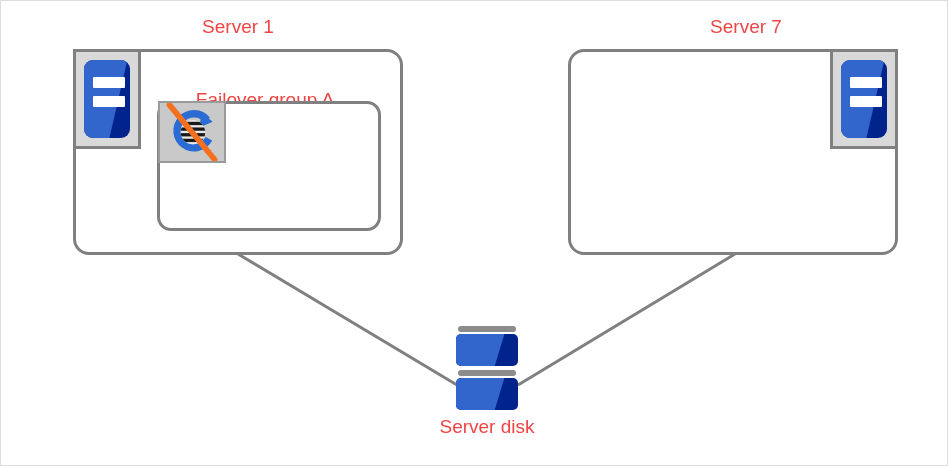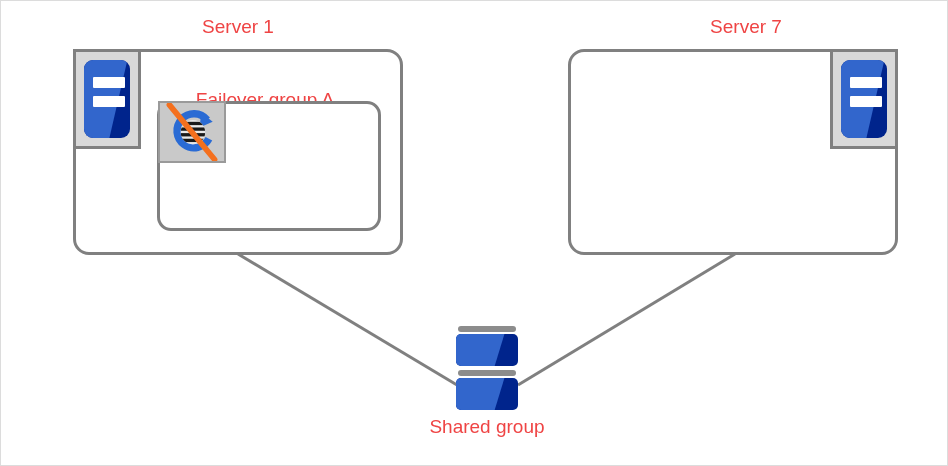--- a/index.html
+++ b/index.html
@@ -235,15 +235,15 @@
     <div class="disk-unit" id="disk-unit-top">
       <div class="cap"></div>
       <div class="plate"></div>
     </div>
     <div class="disk-unit" id="disk-unit-bottom">
       <div class="cap"></div>
       <div class="plate"></div>
     </div>
   </div>
 
-  <div class="node-label" id="shared-disk-label">Shared group</div>
+  <div class="node-label" id="shared-disk-label">Server disk</div>
 
 </div>
 
 </body></html>

